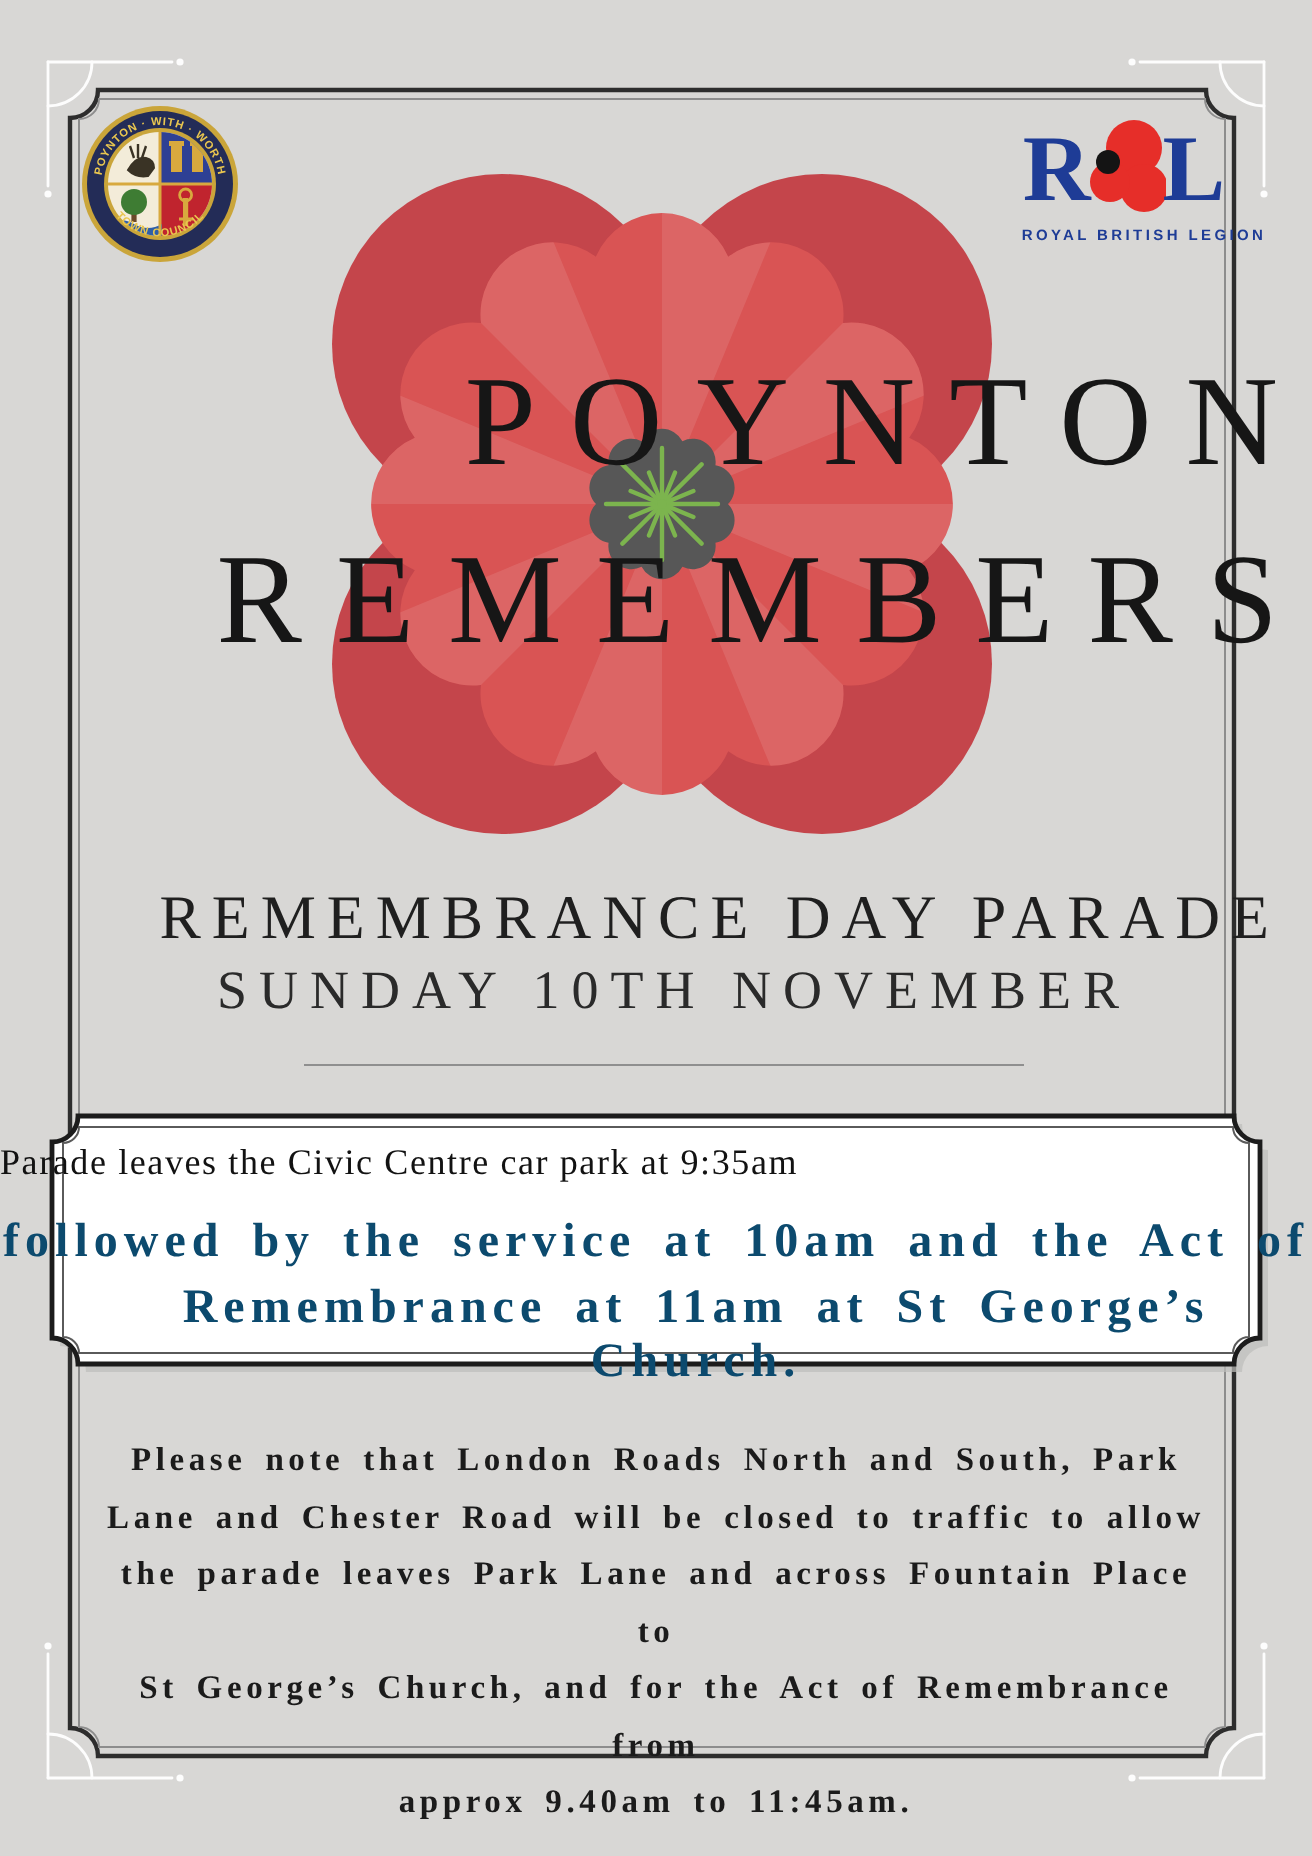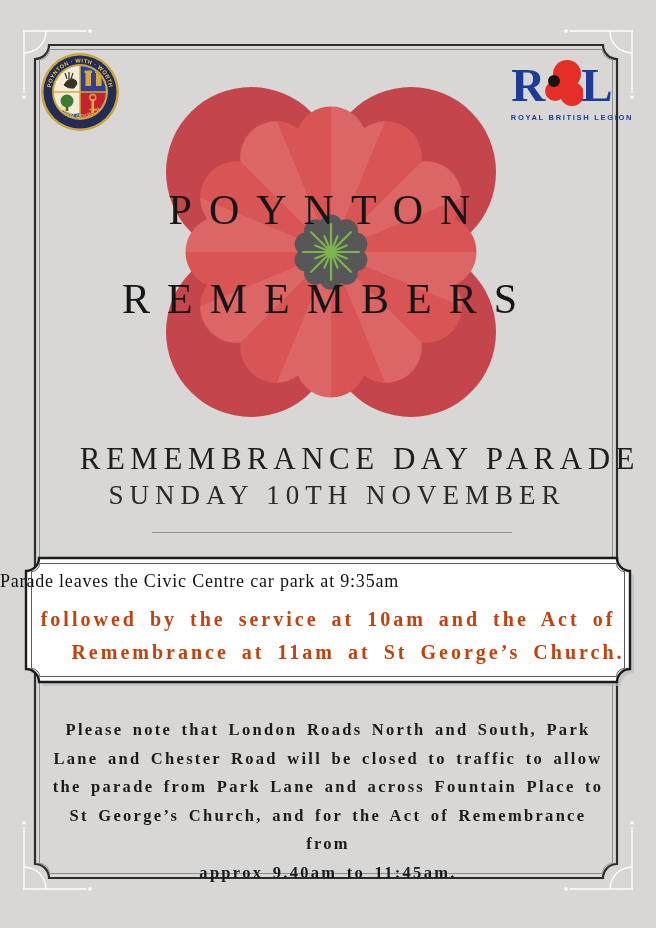--- a/index.html
+++ b/index.html
@@ -13,22 +13,22 @@
 
   
   .crest{position:absolute;left:40px;top:51px;width:80px;height:82px;}
   .rbl{position:absolute;left:496px;top:60px;width:132px;display:flex;flex-direction:column;align-items:center;}
   .rbl-row{display:flex;align-items:center;justify-content:center;}
   .rbl-letter{font-family:"Liberation Serif",serif;font-weight:bold;font-size:47px;line-height:50px;color:#1e3c96;}
   .rbl-caption{margin-top:3px;font-family:"Liberation Sans",sans-serif;font-weight:bold;font-size:7.5px;letter-spacing:1.7px;color:#1e3c96;white-space:nowrap;padding-left:20px;}
 
   
   .title{
-    position:absolute;left:0;right:0;top:166px;text-align:center;
-    font-size:42px;line-height:89px;letter-spacing:17px;color:#161616;
+    position:absolute;left:0;right:0;top:166px;text-align:right;
+    font-size:64px;line-height:89px;letter-spacing:17px;color:#161616;
     font-family:"Liberation Serif",serif;font-weight:400;
   }
 
   
   .heading{
     position:absolute;left:0;right:16px;top:441px;text-align:right;
     font-size:31px;font-weight:normal;letter-spacing:5.5px;color:#1f1f1f;
   }
   .date{
     position:absolute;left:0;right:0;top:480px;text-align:center;
@@ -36,21 +36,21 @@
   }
   .divider{position:absolute;left:152px;top:532px;width:360px;height:1px;background:#8f8f8f;}
 
   
   .info-line1{
     position:absolute;left:0;right:0;top:571px;
     font-size:18px;font-weight:normal;letter-spacing:0.8px;color:#121212;
   }
   .info-line2,.info-line3{
     position:absolute;left:0;right:0;text-align:center;
-    font-size:20px;font-weight:bold;letter-spacing:3px;word-spacing:5px;color:#c2410c;
+    font-size:24px;font-weight:bold;letter-spacing:3px;word-spacing:5px;color:#0c4a6e;
   }
   .info-line2{top:608px;}
   .info-line3{top:641px;margin-left:40px;}
 
   
   .notice{
     position:absolute;left:48px;width:560px;top:716px;text-align:center;
     font-size:16.5px;font-weight:bold;letter-spacing:2.3px;word-spacing:3px;
     color:#1b1b1b;line-height:28.5px;
   }
@@ -191,18 +191,18 @@
     <path d="M 39.5 563.5 H 616.5 A 8 8 0 0 0 624.5 571.5 V 668.5 A 8 8 0 0 0 616.5 676.5 H 39.5 A 8 8 0 0 0 31.5 668.5 V 571.5 A 8 8 0 0 0 39.5 563.5 Z" fill="none" stroke="#5a5a5a" stroke-width="1"></path>
   </svg>
 
   <div class="info-line1">Parade leaves the Civic Centre car park at 9:35am</div>
   <div class="info-line2">followed by the service at 10am and the Act of</div>
   <div class="info-line3">Remembrance at 11am at St George’s Church.</div>
 
   <div class="notice">
     <div>Please note that London Roads North and South, Park</div>
     <div>Lane and Chester Road will be closed to traffic to allow</div>
-    <div>the parade from Park Lane and across Fountain Place to</div>
+    <div>the parade leaves Park Lane and across Fountain Place to</div>
     <div>St George’s Church, and for the Act of Remembrance from</div>
     <div>approx 9.40am to 11:45am.</div>
   </div>
 
 </div>
 
 </body></html>

